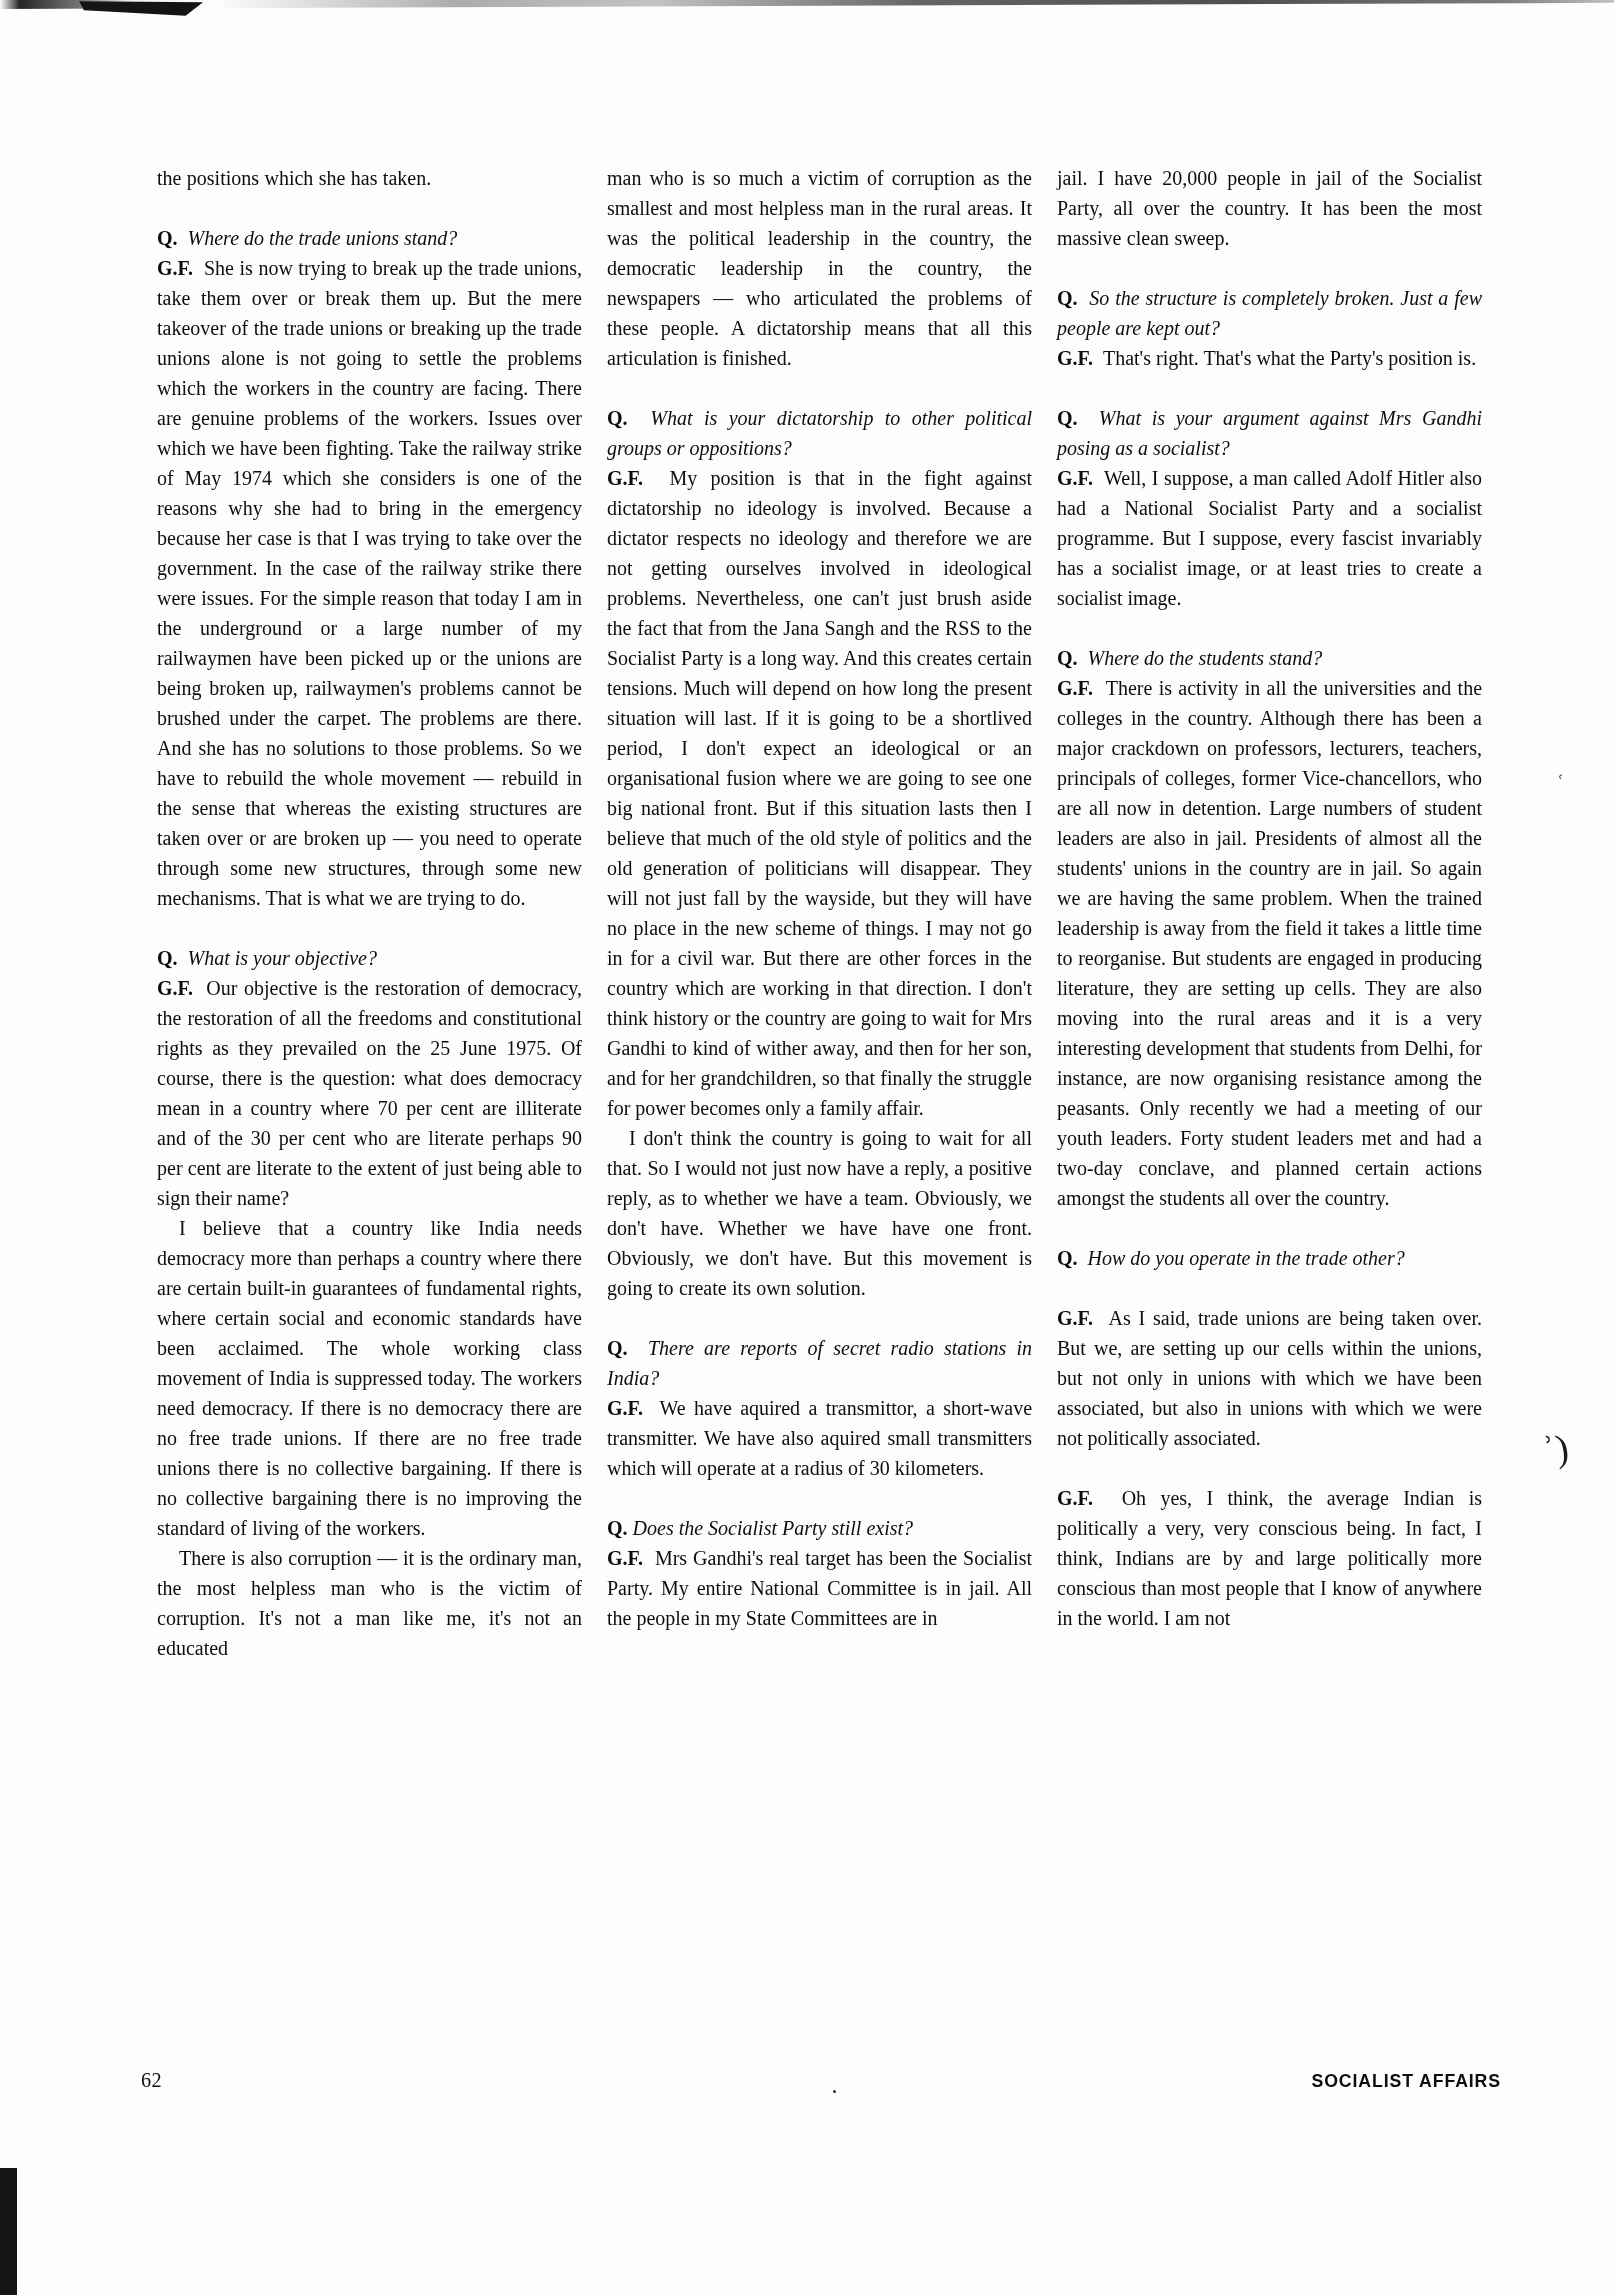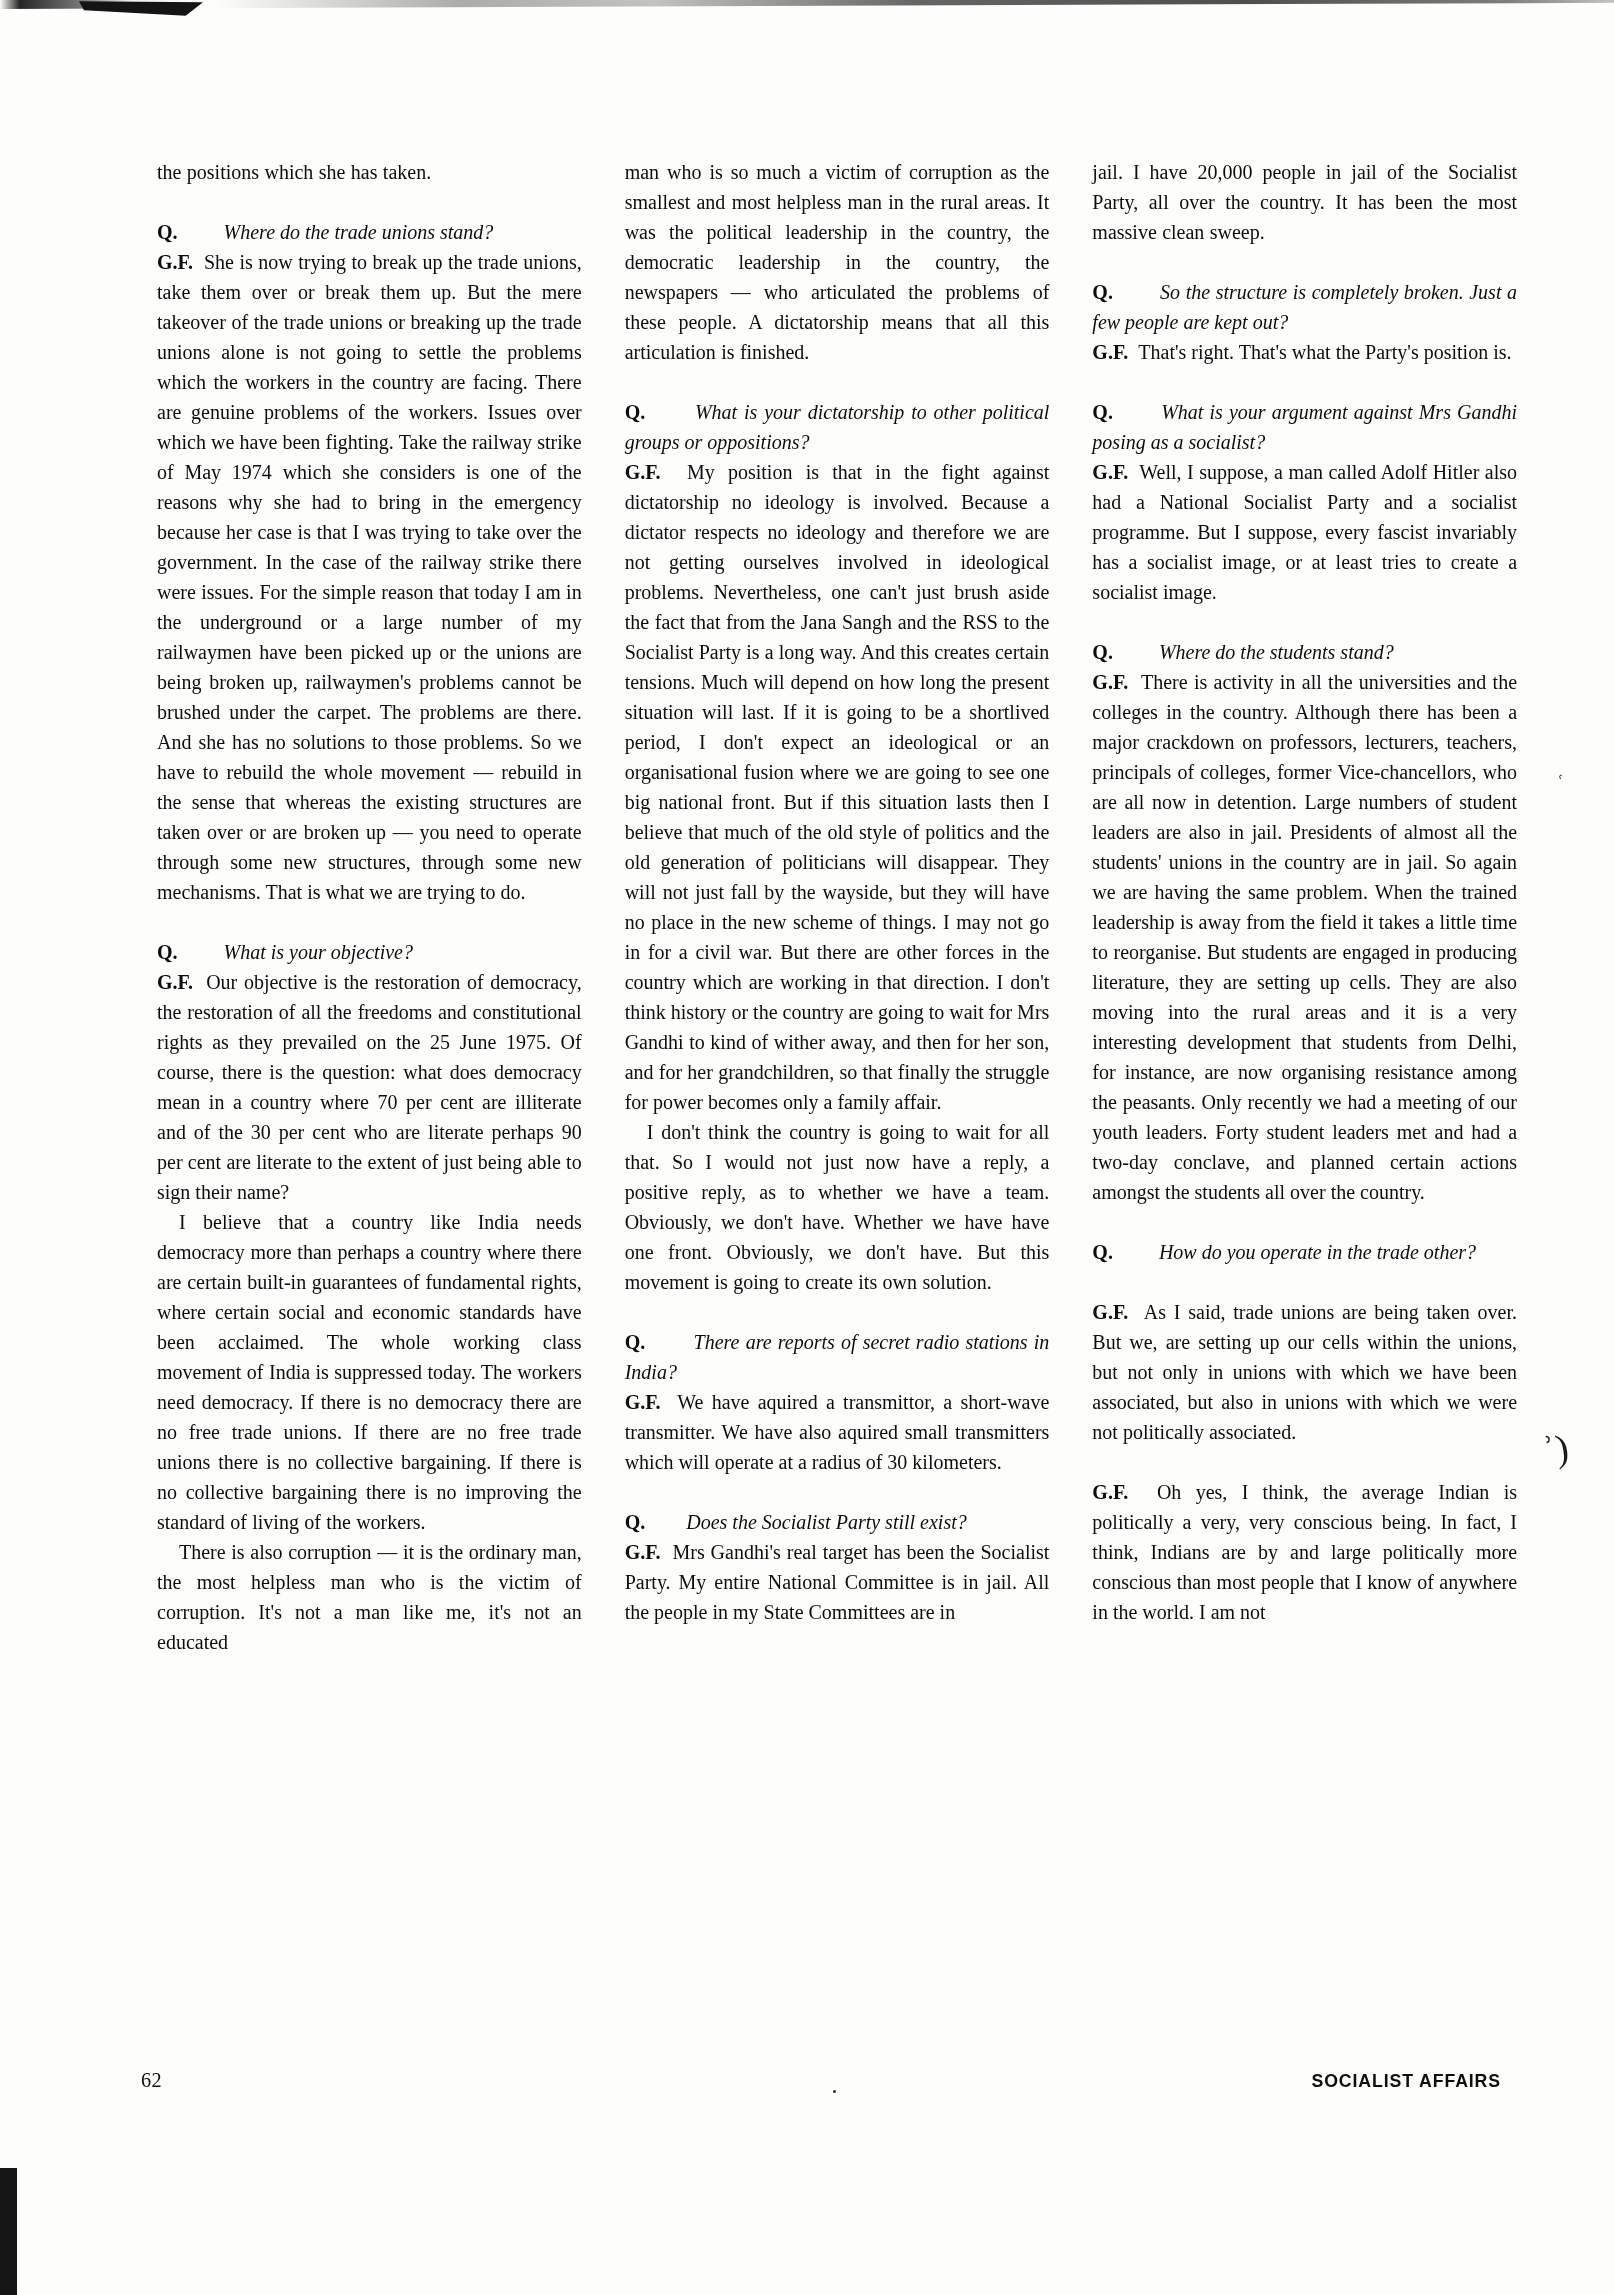--- a/index.html
+++ b/index.html
@@ -78,24 +78,24 @@
   .margin-mark.m2 {
     left: 1543px; top: 1427px;
     font-size: 38px;
     transform: rotate(-8deg);
   }
 
   
   .columns {
     position: absolute;
     left: 157px;
-    top: 157px;
+    top: 163px;
     width: 1360px;
     display: flex;
-    gap: 43px;
+    gap: 25px;
   }
   .col {
     width: 425px;
   }
 
   p.body {
     margin: 0;
     font-size: 20px;
     line-height: 30px;
     text-align: justify;
@@ -112,21 +112,20 @@
     line-height: 30px;
     text-align: justify;
   }
   .spacer-sm { height: 30px; }
 
   .q-label {
     font-weight: bold;
   }
   .q-text {
     font-style: italic;
-    margin-left: 36px;
   }
   .a-label {
     font-weight: bold;
   }
 
   
   .footer {
     position: absolute;
     left: 141px;
     top: 2069px;

